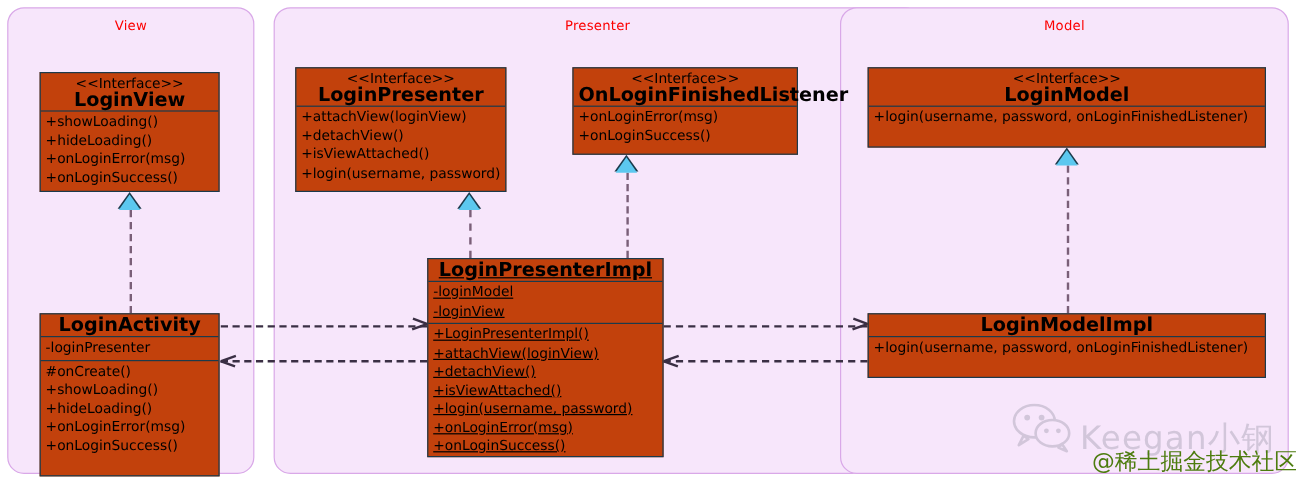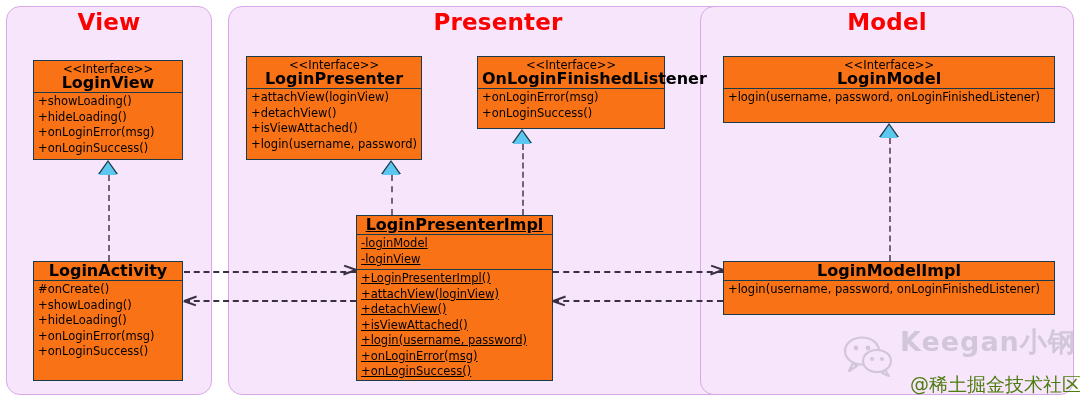--- a/index.html
+++ b/index.html
@@ -24,31 +24,31 @@
     border-radius:14px;
     box-sizing:border-box;
   }
   .panel-title{
     position:absolute;
     top:4px;
     left:0;
     width:100%;
     text-align:center;
     color:#fc0000;
-    font-weight:bold;
-    font-size:23px;
+    font-weight:normal;
+    font-size:11px;
     letter-spacing:.2px;
     line-height:22px;
   }
 
   
   .uml{
     position:absolute;
     box-sizing:border-box;
-    background:#f97316;
+    background:#c2410c;
     border:1.6px solid #1b3a4b;
     font-size:11.5px;
     color:#000000;
     z-index:5;
   }
   .uml .head{
     padding:2px 4px 3px 4px;
     text-align:center;
     border-bottom:1.6px solid #1b3a4b;
     line-height:13px;
@@ -167,23 +167,26 @@
       <div class="mem">+hideLoading()</div>
       <div class="mem">+onLoginError(msg)</div>
       <div class="mem">+onLoginSuccess()</div>
     </div>
   </div>
 
   <div class="tri-o" style="left:98px;top:160px;"></div>
   <div class="tri" style="left:99px;top:162px;"></div>
   <div class="vline" style="left:108px;top:175px;height:86px;"></div>
 
-  <div class="uml" style="left:33px;top:261px;width:150px;height:120px;">
+  <div class="uml" style="left:33px;top:261px;width:150px;height:136px;">
     <div class="head">
       <span class="cname">LoginActivity</span>
+    </div>
+    <div class="sec">
+      <div class="mem">-loginPresenter</div>
     </div>
     <div class="sec pad">
       <div class="mem">#onCreate()</div>
       <div class="mem">+showLoading()</div>
       <div class="mem">+hideLoading()</div>
       <div class="mem">+onLoginError(msg)</div>
       <div class="mem">+onLoginSuccess()</div>
     </div>
   </div>
 
@@ -298,16 +301,16 @@
       <ellipse cx="19" cy="15" rx="17" ry="13.5" stroke="#d2c6da" stroke-width="2.2" fill="none"></ellipse>
       <path d="M10 27 L6 35 L14 30 Z" stroke="#d2c6da" stroke-width="2.2" fill="none" stroke-linejoin="round"></path>
       <circle cx="13" cy="12" r="2.4" fill="#d2c6da"></circle>
       <circle cx="25" cy="12" r="2.4" fill="#d2c6da"></circle>
       <ellipse cx="34" cy="25" rx="14" ry="11" stroke="#d2c6da" stroke-width="2.2" fill="#f7e6fb"></ellipse>
       <path d="M42 34 L46 40 L39 37 Z" stroke="#d2c6da" stroke-width="2.2" fill="#f7e6fb" stroke-linejoin="round"></path>
       <circle cx="29" cy="23" r="2" fill="#d2c6da"></circle>
       <circle cx="39" cy="23" r="2" fill="#d2c6da"></circle>
     </svg>
   </div>
-  <div class="wm wm-main" style="left:900px;top:324px;font-weight:bold;">Keegan小钢</div>
+  <div class="wm wm-main" style="left:900px;top:347px;">Keegan小钢</div>
   <div class="wm wm-sub" style="left:910px;top:372px;">@稀土掘金技术社区</div>
 
 </div>
 
 </body></html>

